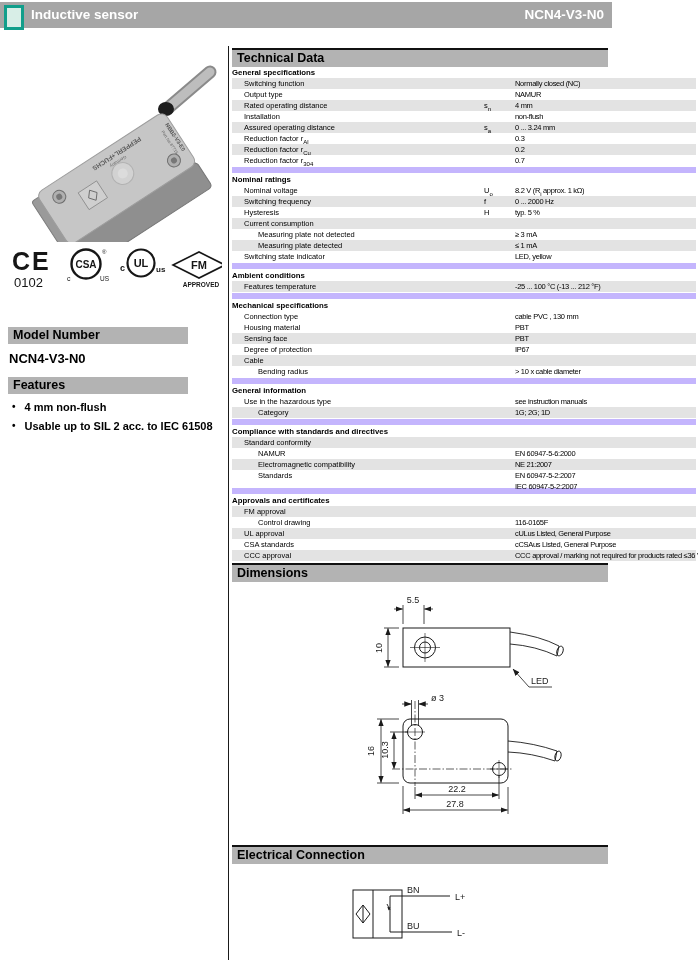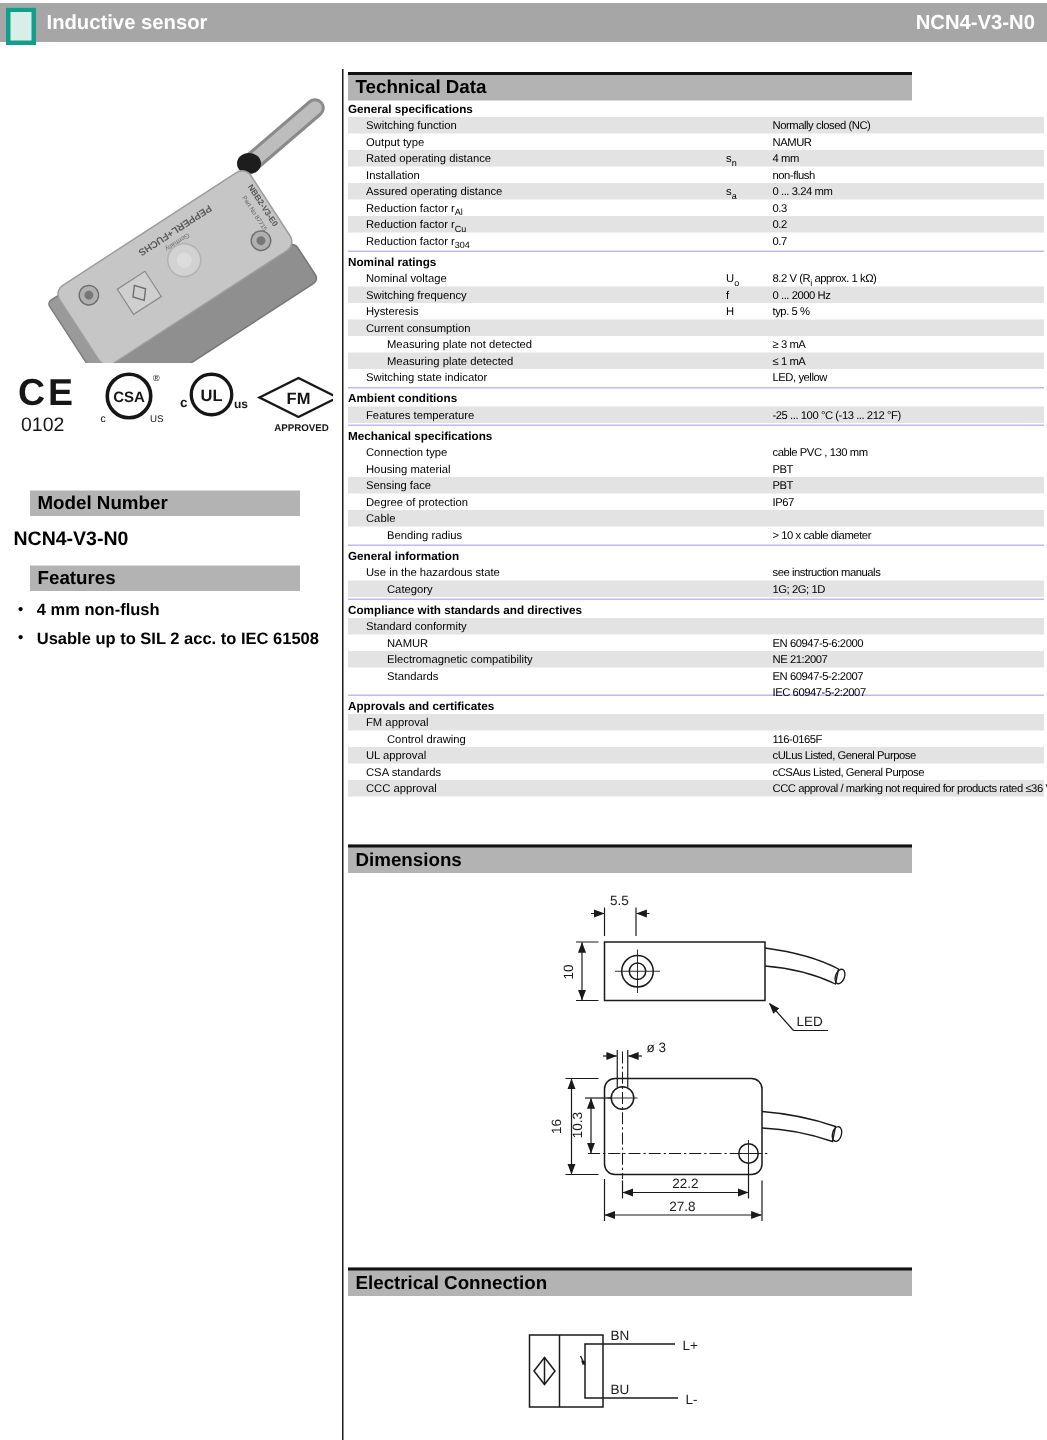--- a/index.html
+++ b/index.html
@@ -2,42 +2,42 @@
 <html><head>
 <meta charset="utf-8">
 <style>
   html,body{margin:0;padding:0}
   body{
     width:698px;height:960px;position:relative;overflow:hidden;
     background:#ffffff;color:#000;
     font-family:"Liberation Sans", sans-serif;
   }
   
-  .topbar{position:absolute;left:0;top:2px;width:698px;height:26px;background:#a6a6a6}
+  .topbar{position:absolute;left:0;top:2px;width:612px;height:26px;background:#a6a6a6}
   .brandsq{position:absolute;left:4px;top:3px;width:14px;height:19px;background:#d8eee7;border:3px solid #119e8b}
   .topbar .t{position:absolute;top:0;line-height:26px;font-weight:bold;font-size:13.5px;color:#fff;white-space:nowrap}
   .t.title{left:31px}
   .t.modelno{right:8px}
   
   .divider{position:absolute;left:228px;top:46px;width:1px;height:914px;background:#1a1a1a}
   
   .secbar{position:absolute;background:#b3b3b3;font-weight:bold;font-size:12.5px;line-height:15px;height:17px;padding:1px 0 0 5px;box-sizing:border-box;white-space:nowrap}
   .secbar.topline{border-top:2px solid #111;height:19px}
-  .leftbar{left:20px;width:180px}
+  .leftbar{left:8px;width:180px}
   .rightbar{left:232px;width:376px}
   
   #photo{position:absolute;left:8px;top:46px;width:214px;height:196px}
   #logos{position:absolute;left:8px;top:244px;width:214px;height:52px}
   #model-value{position:absolute;left:9px;top:351px;font-weight:bold;font-size:13px}
   #features-list{position:absolute;left:12px;top:401px;font-size:11px;font-weight:bold;width:208px}
   .fi{display:flex;gap:9px;margin-bottom:7px;line-height:12px}
   .fi .b{font-size:10px}
   
   #spec-table{position:absolute;left:232px;top:67px;width:464px;font-size:7.5px}
-  .t-sec{font-weight:bold;font-size:7.8px;line-height:11px;border-top:1px solid #c4b5fd;padding-top:1px;margin-top:1px}
+  .t-sec{font-weight:bold;font-size:7.8px;line-height:11px;border-top:6px solid #c4b5fd;padding-top:1px;margin-top:1px}
   .t-sec.first{border-top:none;margin-top:0;padding-top:0}
   .t-sec.gap{margin-top:7px}
   .t-row{position:relative;line-height:11px;min-height:11px}
   .t-row.sh{background:#e3e3e3}
   .t-lab{display:block;padding-left:12px;white-space:nowrap}
   .t-row.ind2 .t-lab{padding-left:26px}
   .t-sym{position:absolute;left:252px;top:0}
   .t-val{position:absolute;left:283px;top:0;white-space:nowrap;letter-spacing:-0.3px}
   .t-val div{line-height:11px}
   sub{font-size:6px;line-height:0}
@@ -253,21 +253,21 @@
       <span class="t-lab">Cable</span>
     </div>
     <div class="t-row ind2">
       <span class="t-lab">Bending radius</span>
       <span class="t-val">
         <div>&gt; 10 x cable diameter</div>
       </span>
     </div>
     <div class="t-sec">General information</div>
     <div class="t-row">
-      <span class="t-lab">Use in the hazardous state</span>
+      <span class="t-lab">Use in the hazardous type</span>
       <span class="t-val">
         <div>see instruction manuals</div>
       </span>
     </div>
     <div class="t-row sh ind2">
       <span class="t-lab">Category</span>
       <span class="t-val">
         <div>1G; 2G; 1D</div>
       </span>
     </div>

